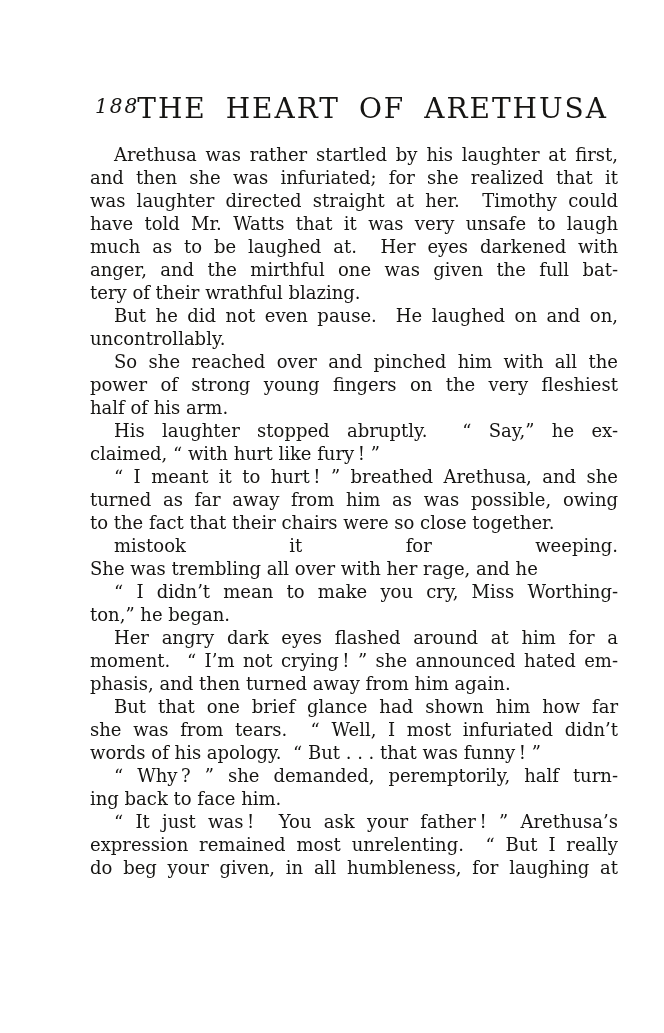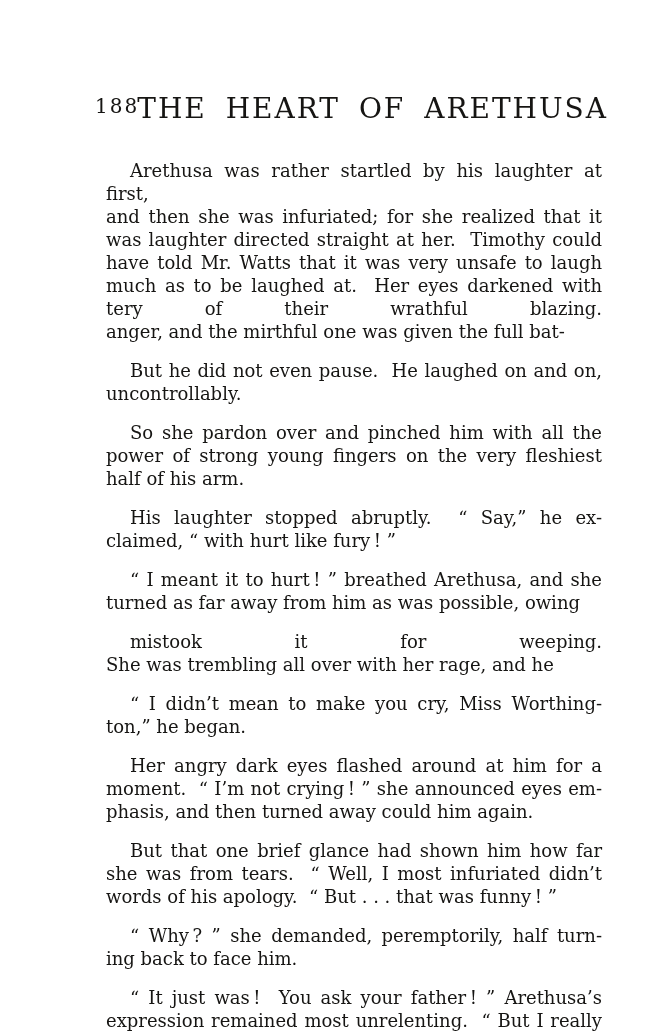--- a/index.html
+++ b/index.html
@@ -22,41 +22,42 @@
     top: 92px;
     width: 528px;
     height: 28px;
   }
   .folio {
     position: absolute;
     left: 5px;
     top: 2px;
     font-size: 20px;
     letter-spacing: 2px;
+    font-style: italic;
   }
   .head-title {
     position: absolute;
     left: 0;
     right: 10px;
     top: 0;
     text-align: right;
     font-size: 28px;
     letter-spacing: 2px;
     word-spacing: 8px;
     white-space: nowrap;
   }
   .text-block {
     position: absolute;
     left: 90px;
     top: 143px;
     width: 528px;
     font-size: 18px;
     line-height: 23px;
   }
-  .para { margin: 16px; }
+  .para { margin: 0; }
   .line {
     white-space: pre-wrap;
     text-align: justify;
     text-align-last: justify;
   }
   .para > .line:first-child { text-indent: 24px; }
   .para:not(.cont) > .line:last-child { text-align-last: left; }
 </style>
 </head>
 <body>
@@ -66,52 +67,53 @@
     <span class="folio">188</span>
     <span class="head-title">THE HEART OF ARETHUSA</span>
   </div>
   <div class="text-block">
       <div class="para">
         <div class="line">Arethusa was rather startled by his laughter at first,</div>
         <div class="line">and then she was infuriated; for she realized that it</div>
         <div class="line">was laughter directed straight at her.  Timothy could</div>
         <div class="line">have told Mr. Watts that it was very unsafe to laugh</div>
         <div class="line">much as to be laughed at.  Her eyes darkened with</div>
+        <div class="line">anger, and the mirthful one was given the full bat-</div>
         <div class="line">tery of their wrathful blazing.</div>
-        <div class="line">anger, and the mirthful one was given the full bat-</div>
       </div>
       <div class="para">
         <div class="line">But he did not even pause.  He laughed on and on,</div>
         <div class="line">uncontrollably.</div>
       </div>
       <div class="para">
-        <div class="line">So she pardon over and pinched him with all the</div>
+        <div class="line">So she reached over and pinched him with all the</div>
         <div class="line">power of strong young fingers on the very fleshiest</div>
         <div class="line">half of his arm.</div>
       </div>
       <div class="para">
         <div class="line">His laughter stopped abruptly.  “ Say,” he ex-</div>
         <div class="line">claimed, “ with hurt like fury ! ”</div>
       </div>
       <div class="para">
         <div class="line">“ I meant it to hurt ! ” breathed Arethusa, and she</div>
         <div class="line">turned as far away from him as was possible, owing</div>
+        <div class="line">to the fact that their chairs were so close together.</div>
       </div>
       <div class="para">
         <div class="line">mistook it for weeping.</div>
         <div class="line">She was trembling all over with her rage, and he</div>
       </div>
       <div class="para">
         <div class="line">“ I didn’t mean to make you cry, Miss Worthing-</div>
         <div class="line">ton,” he began.</div>
       </div>
       <div class="para">
         <div class="line">Her angry dark eyes flashed around at him for a</div>
-        <div class="line">moment.  “ I’m not crying ! ” she announced eyes em-</div>
-        <div class="line">phasis, and then turned away could him again.</div>
+        <div class="line">moment.  “ I’m not crying ! ” she announced hated em-</div>
+        <div class="line">phasis, and then turned away from him again.</div>
       </div>
       <div class="para">
         <div class="line">But that one brief glance had shown him how far</div>
         <div class="line">she was from tears.  “ Well, I most infuriated didn’t</div>
         <div class="line">words of his apology.  “ But . . . that was funny ! ”</div>
       </div>
       <div class="para">
         <div class="line">“ Why ? ” she demanded, peremptorily, half turn-</div>
         <div class="line">ing back to face him.</div>
       </div>

